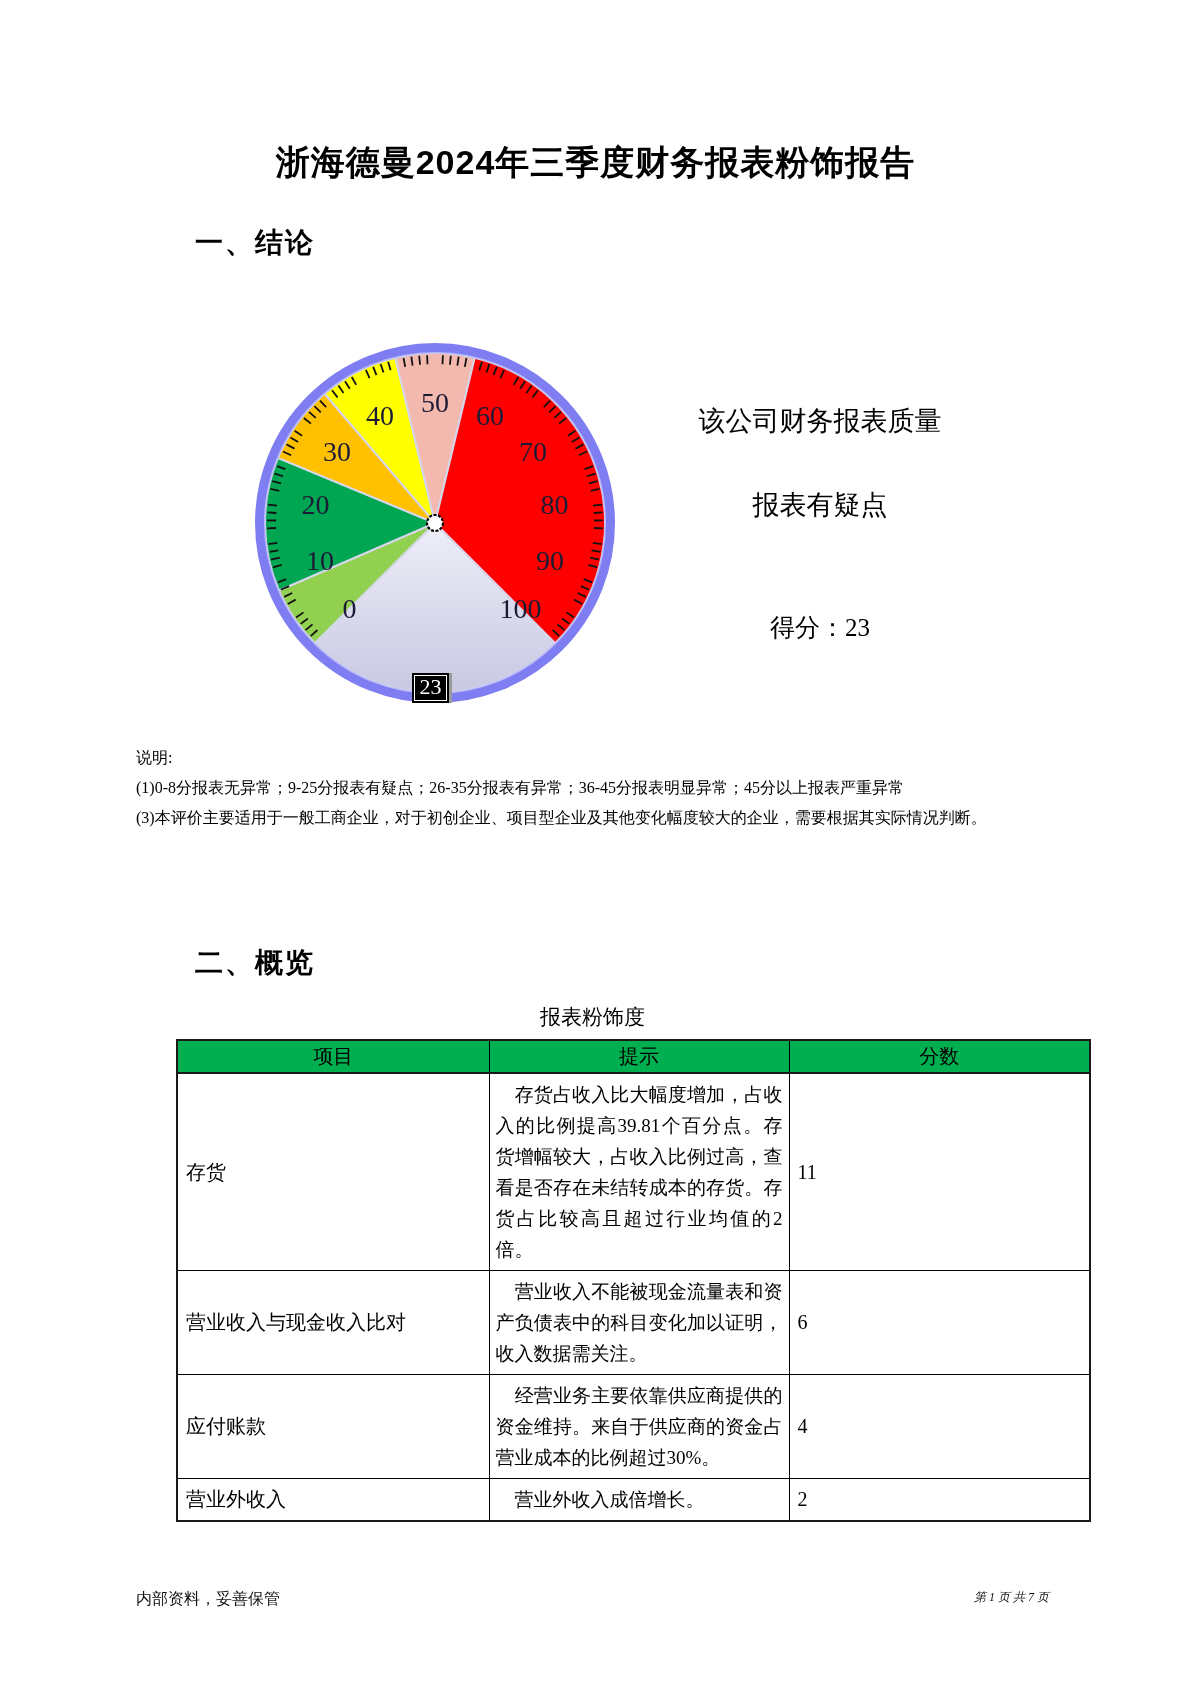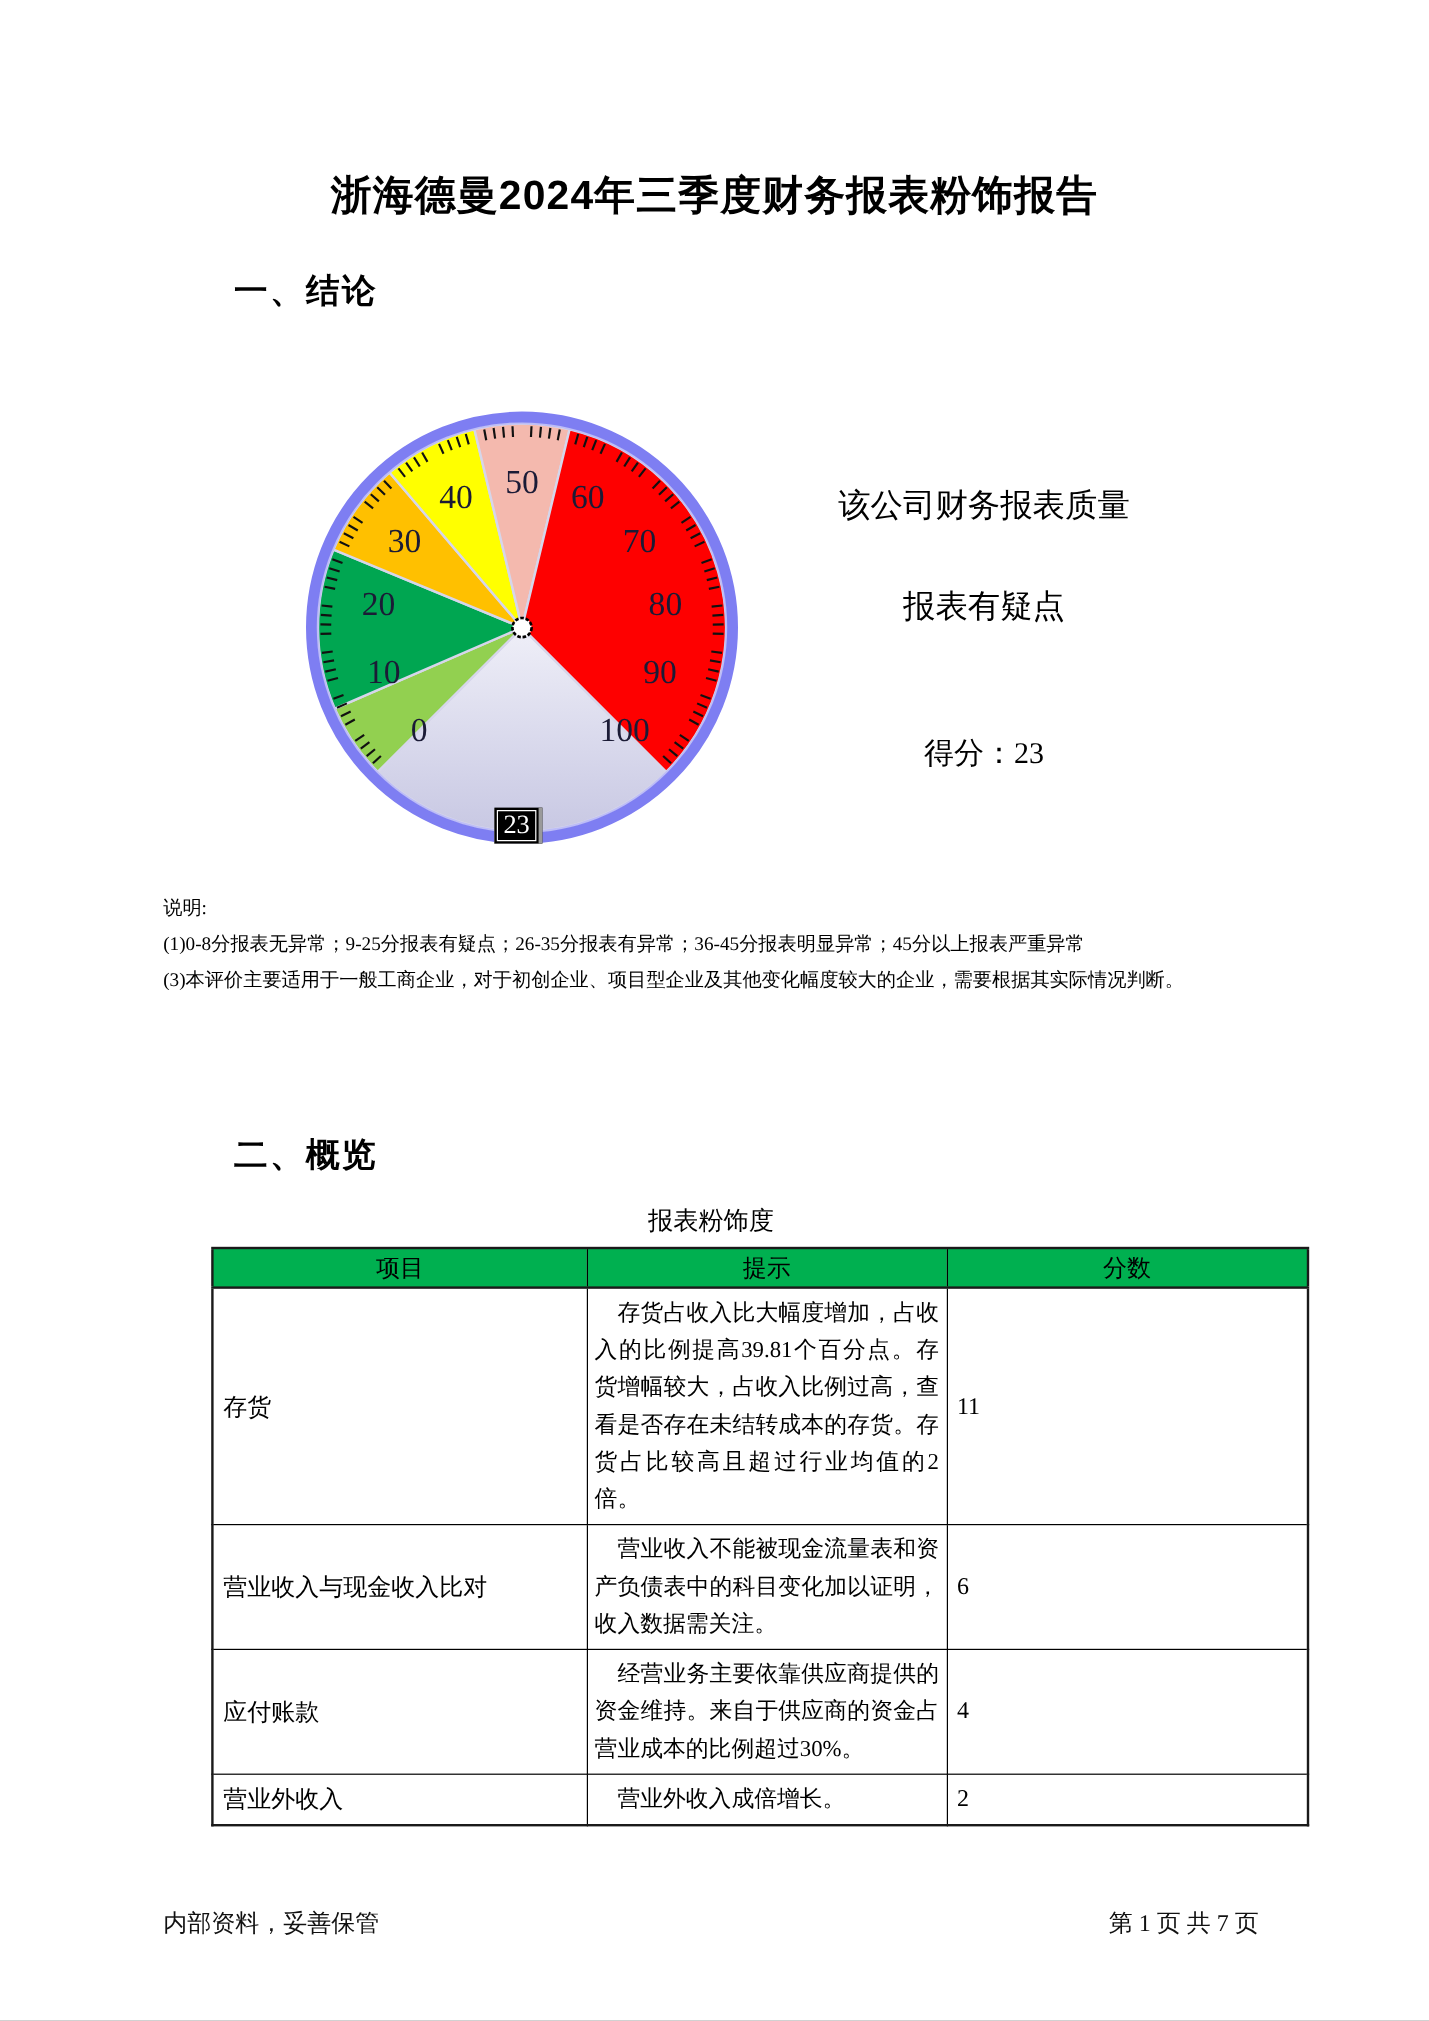--- a/index.html
+++ b/index.html
@@ -61,22 +61,22 @@
   }
   table.fraud col.c1 { width:312px; }
   table.fraud col.c2 { width:300px; }
   table.fraud col.c3 { width:301px; }
   td.col-item  { padding:4px 8px; vertical-align:middle; }
   td.col-hint  { padding:5px 6px; vertical-align:top; text-align:justify;
                  font-size:19px; line-height:31px; }
   td.col-score { padding:4px 8px; vertical-align:middle; }
   tr.r1 { height:192px; } tr.r2 { height:97px; } tr.r3 { height:98px; } tr.r4 { height:34px; }
 
-  .footer-left  { left:136px; top:1589px; font-size:20px; color:#111; }
-  .footer-right { top:1589px; right:142px; font-size:20px; color:#111; }
+  .footer-left  { left:136px; top:1589px; font-size:16px; color:#111; }
+  .footer-right { top:1589px; right:142px; font-size:12px; color:#111;font-style:italic; }
 
   svg text.gauge-num {
     font-family:"Liberation Serif", serif; font-size:28px; fill:#1b1b36;
   }
 </style>
 </head>
 <body>
 
 <div class="page">
 

